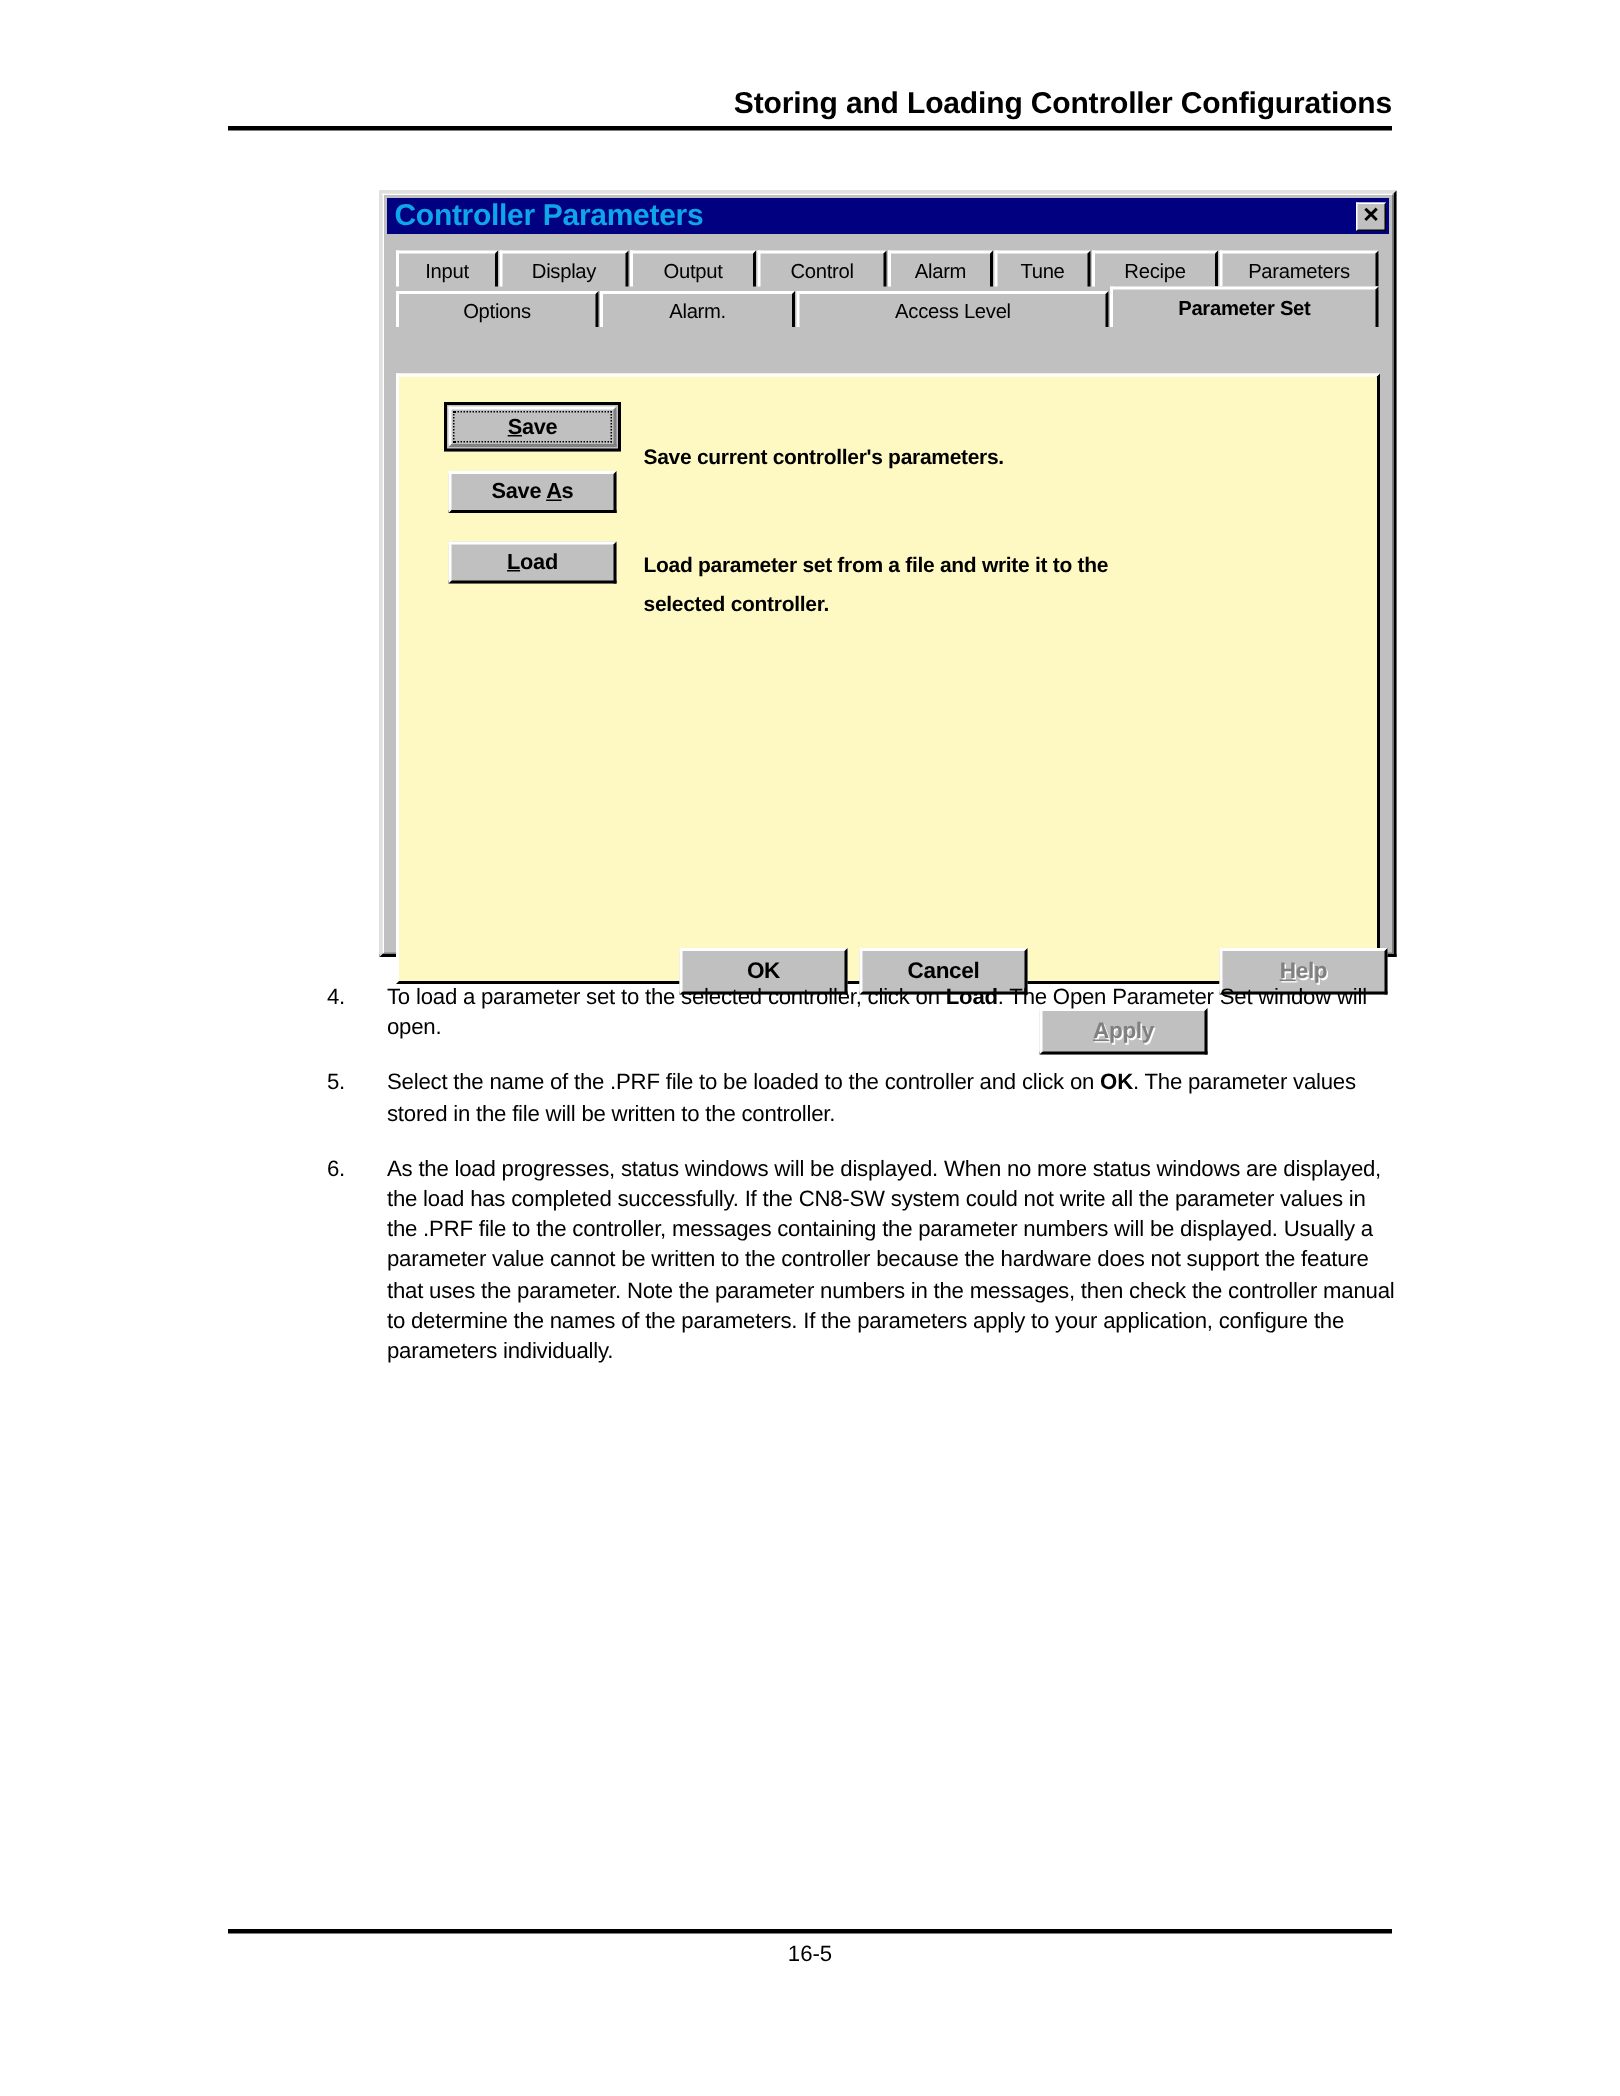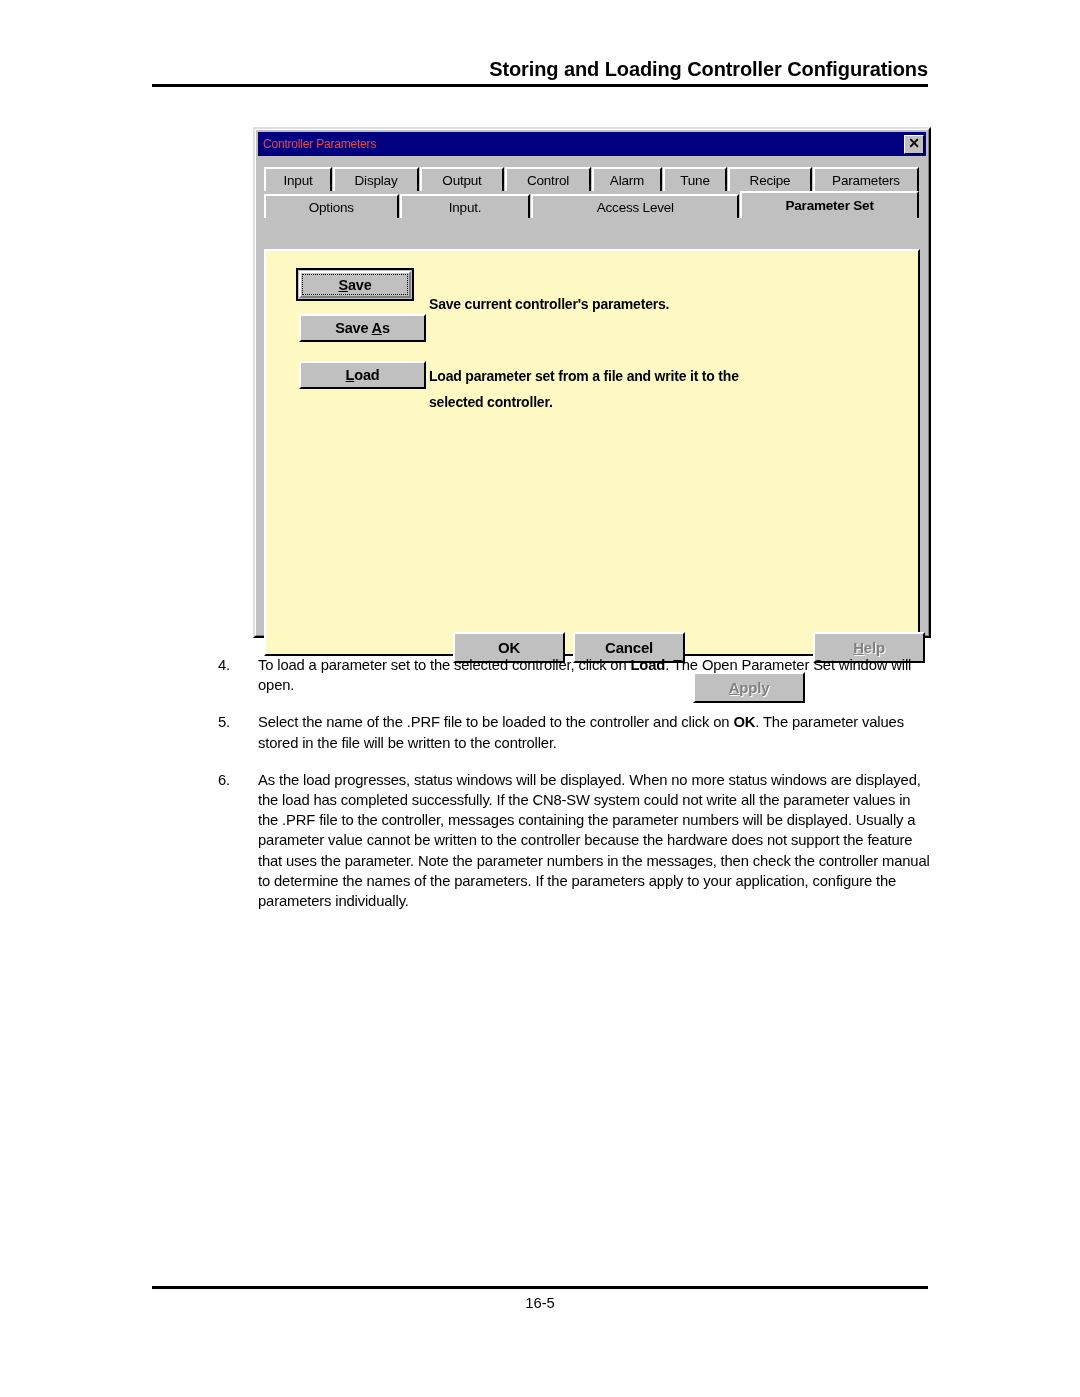--- a/index.html
+++ b/index.html
@@ -65,23 +65,23 @@
     left: 3px;
     top: 3px;
     right: 3px;
     height: 24px;
     background: #000080;
     display: flex;
     align-items: center;
     justify-content: space-between;
   }
   #titlebar-text {
-    color: #ef4444;
-    font-size: 12px;
-    font-weight: normal;
+    color: #0ea5e9;
+    font-size: 20px;
+    font-weight: bold;
     padding-left: 5px;
     letter-spacing: -0.2px;
     white-space: nowrap;
   }
   #close-button {
     width: 20px;
     height: 19px;
     margin-right: 2px;
     background: #c0c0c0;
     border-top: 1px solid #ffffff;
@@ -160,21 +160,21 @@
     box-sizing: border-box;
     border-top: 2px solid #ffffff;
     border-left: 2px solid #ffffff;
     border-right: 2px solid #000000;
     border-bottom: 2px solid #000000;
     margin-top: 32px;
   }
 
   .action-button {
     position: absolute;
-    width: 127px;
+    width: 112px;
     height: 28px;
     background: #c0c0c0;
     box-sizing: border-box;
     border-top: 2px solid #ffffff;
     border-left: 2px solid #ffffff;
     border-right: 2px solid #000000;
     border-bottom: 2px solid #000000;
     display: flex;
     align-items: center;
     justify-content: center;
@@ -336,21 +336,21 @@
         </div>
         <div class="tab" style="width: 106px;">
           <span>Parameters</span>
         </div>
       </div>
     <div class="tab-row row2" id="tab-row-2">
         <div class="tab" style="width: 140px;">
           <span>Options</span>
         </div>
         <div class="tab" style="width: 136px;">
-          <span>Input.</span>
+          <span>Alarm.</span>
         </div>
         <div class="tab" style="width: 216px;">
           <span>Access Level</span>
         </div>
         <div class="tab active" style="width: 186px;">
           <span>Parameter Set</span>
         </div>
       </div>
   </div>
 

